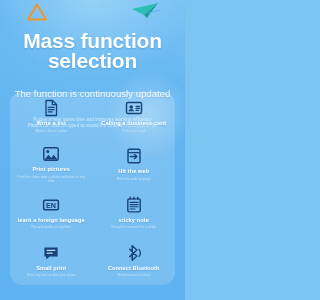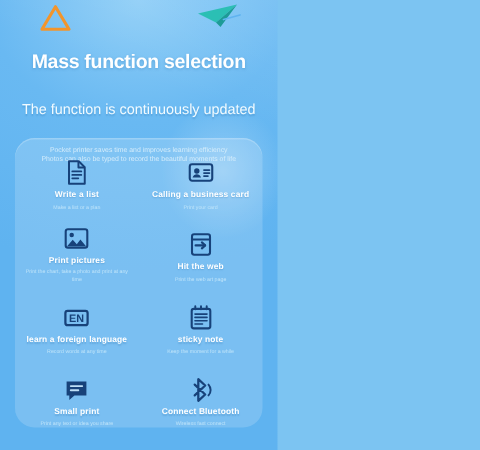--- a/index.html
+++ b/index.html
@@ -27,21 +27,21 @@
     pointer-events:none;
   }
   
   .deco-triangle{position:absolute;left:26px;top:2px;width:22px;height:20px;}
   .deco-plane{position:absolute;left:131px;top:2px;width:30px;height:17px;}
 
   
   .header{position:absolute;left:0;top:0;width:185px;text-align:center;}
   .title{
     margin:0;padding-top:31px;
-    font-size:13px;font-weight:bold;color:#ffffff;
+    font-size:21px;font-weight:bold;color:#ffffff;
     letter-spacing:-0.2px;line-height:20px;
     text-shadow:0 1px 2px rgba(40,110,170,.35);
   }
   .subtitle{
     margin:13px;padding-top:4px;
     font-size:9.6px;color:#f2fbff;font-weight:normal;line-height:12px;
     text-shadow:0 1px 1px rgba(40,110,170,.30);
   }
   .desc{
     margin:0;padding-top:4px;
@@ -56,21 +56,21 @@
     border-radius:13px;
     box-shadow:inset 0 1px 0 rgba(255,255,255,.22);
   }
   .grid{
     position:absolute;inset:0;
     display:grid;
     grid-template-columns:1fr 1fr;
     grid-template-rows:repeat(4,1fr);
   }
   .card{
-    display:flex;flex-direction:column;align-items:center;justify-content:flex-end;
+    display:flex;flex-direction:column;align-items:center;justify-content:center;
     text-align:center;padding:0 4px;box-sizing:border-box;
   }
   .card-icon{
     width:18px;height:18px;display:block;margin-bottom:3px;
     color:#17427a;
   }
   .card-icon svg{display:block;width:18px;height:18px;}
   .card-label{
     font-size:5.6px;line-height:7px;color:#ffffff;font-weight:bold;
     letter-spacing:.1px;

